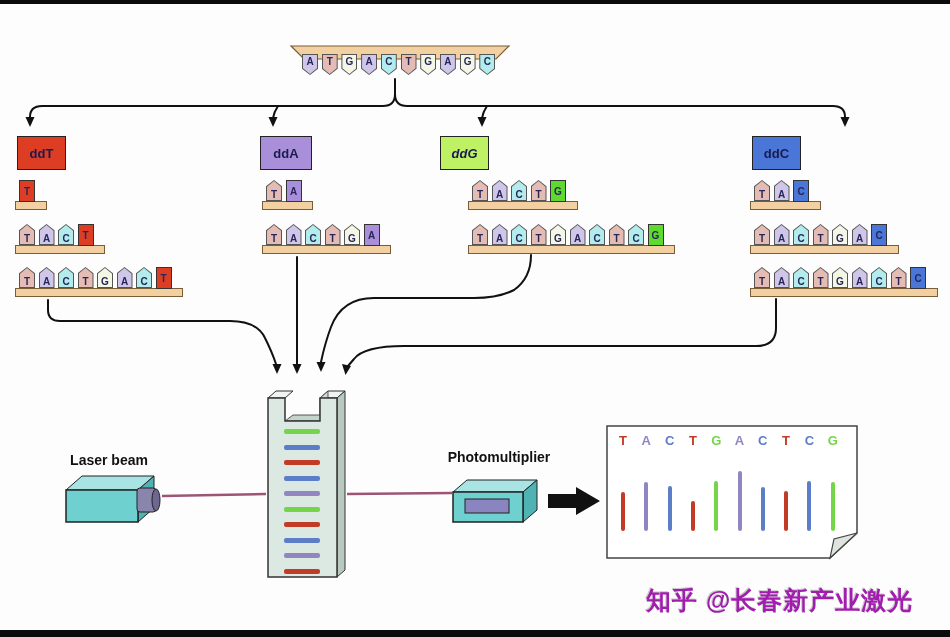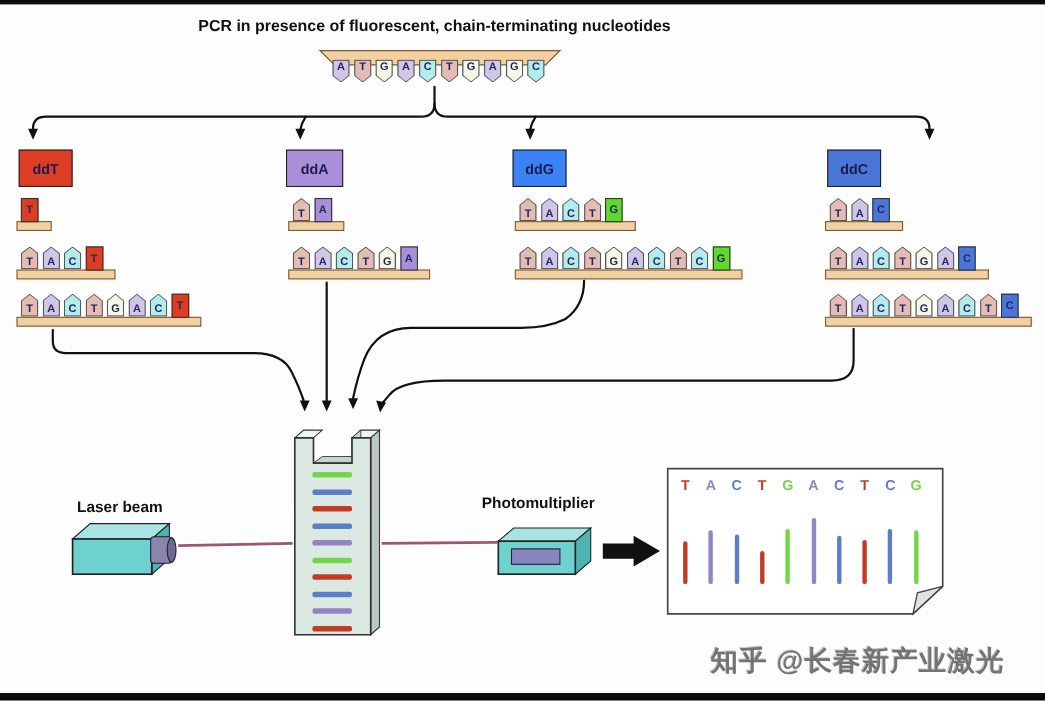--- a/index.html
+++ b/index.html
@@ -6,24 +6,24 @@
   #stage{
     position:relative; width:950px; height:637px; background:#fdfdfd;
     font-family:"Liberation Sans", sans-serif; overflow:hidden; margin:0 auto;
   }
   .edge-strip{position:absolute;left:0;width:950px;background:#0b0b0b;z-index:6;}
   .caption{position:absolute;font-weight:bold;color:#111;z-index:4;}
   #title-top{left:95px;top:16px;width:600px;text-align:center;font-size:14.5px;}
   #caption-gel{left:420px;top:344px;font-size:13.5px;white-space:nowrap;}
   #caption-bottom{left:0;top:602px;width:676px;text-align:center;font-size:14px;}
   #label-laser{left:54px;top:452px;width:110px;text-align:center;font-size:14px;}
-  #label-pmt{left:438px;top:449px;width:122px;text-align:left;font-size:14px;}
+  #label-pmt{left:438px;top:449px;width:122px;text-align:center;font-size:14px;}
   #watermark{
     position:absolute;left:646px;top:584px;width:300px;z-index:5;
-    font-size:25px;color:#737373;letter-spacing:1px;font-weight:bold;
+    font-size:25px;color:#a21caf;letter-spacing:1px;font-weight:bold;
     text-shadow:-1px -1px 0 #c9c9c9, 1px 1px 0 #ffffff;
   }
   svg.layer{position:absolute;left:0;top:0;z-index:1;}
   .ddbox{
     position:absolute;width:47px;height:32px;border:1.5px solid #222;z-index:3;
     display:flex;align-items:center;justify-content:center;
     font-weight:bold;font-size:13px;color:#1b1b4e;
   }
   .frag-bar{position:absolute;height:9px;background:#f3d0a2;border:1px solid #7a5c36;z-index:2;box-sizing:border-box;}
   .tile{position:absolute;z-index:3;}
@@ -42,28 +42,27 @@
   .chrom-bar{position:absolute;width:4px;border-radius:2px;z-index:3;}
 </style>
 </head>
 <body>
 
 <div id="stage">
 
   <div class="edge-strip" style="top:0;height:4px;"></div>
   <div class="edge-strip" style="top:630px;height:7px;"></div>
 
-  <div id="title-top" class="caption">PCR in presence of fluorescent, chain-terminating nucleotides</div>
   <div id="label-laser" class="caption">Laser beam</div>
   <div id="label-pmt" class="caption">Photomultiplier</div>
   <div id="watermark">知乎 @长春新产业激光</div>
 
   <div class="ddbox" style="left:17px;top:136px;background:#dd3d22;">ddT</div>
   <div class="ddbox" style="left:260px;top:136px;width:50px;background:#a98fd9;">ddA</div>
-  <div class="ddbox" style="left:466px;top:136px;background:#3b82f6;">ddG</div>
+  <div class="ddbox" style="left:440px;top:136px;background:#bef264;font-style:italic;">ddG</div>
   <div class="ddbox" style="left:752px;top:136px;background:#4a76d8;">ddC</div>
 
   <svg class="layer" width="950" height="637" viewBox="0 0 950 637">
 
     <polygon points="291,46 509,46 496,59 304,59" fill="#f3d0a2" stroke="#7a5c36" stroke-width="1.2"></polygon>
 
     <g stroke="#111" stroke-width="2" fill="none" stroke-linecap="round">
       <path d="M395,79 V94 Q395,106 383,106 H42 Q30,106 30,117"></path>
       <path d="M395,94 Q395,106 407,106 H833 Q845,106 845,117 V118"></path>
       <path d="M278,106 Q274,112 273,118"></path>

